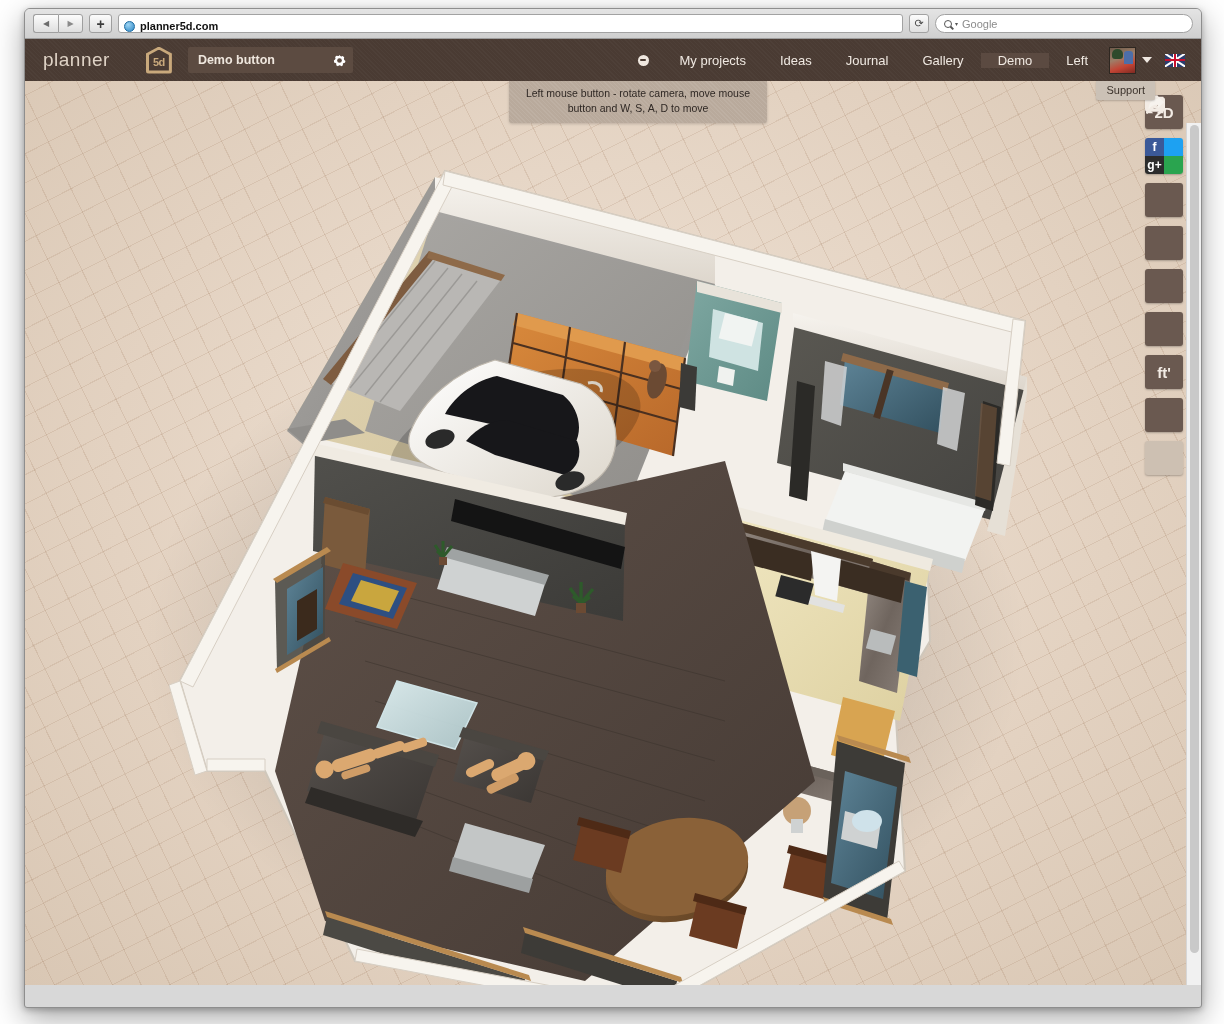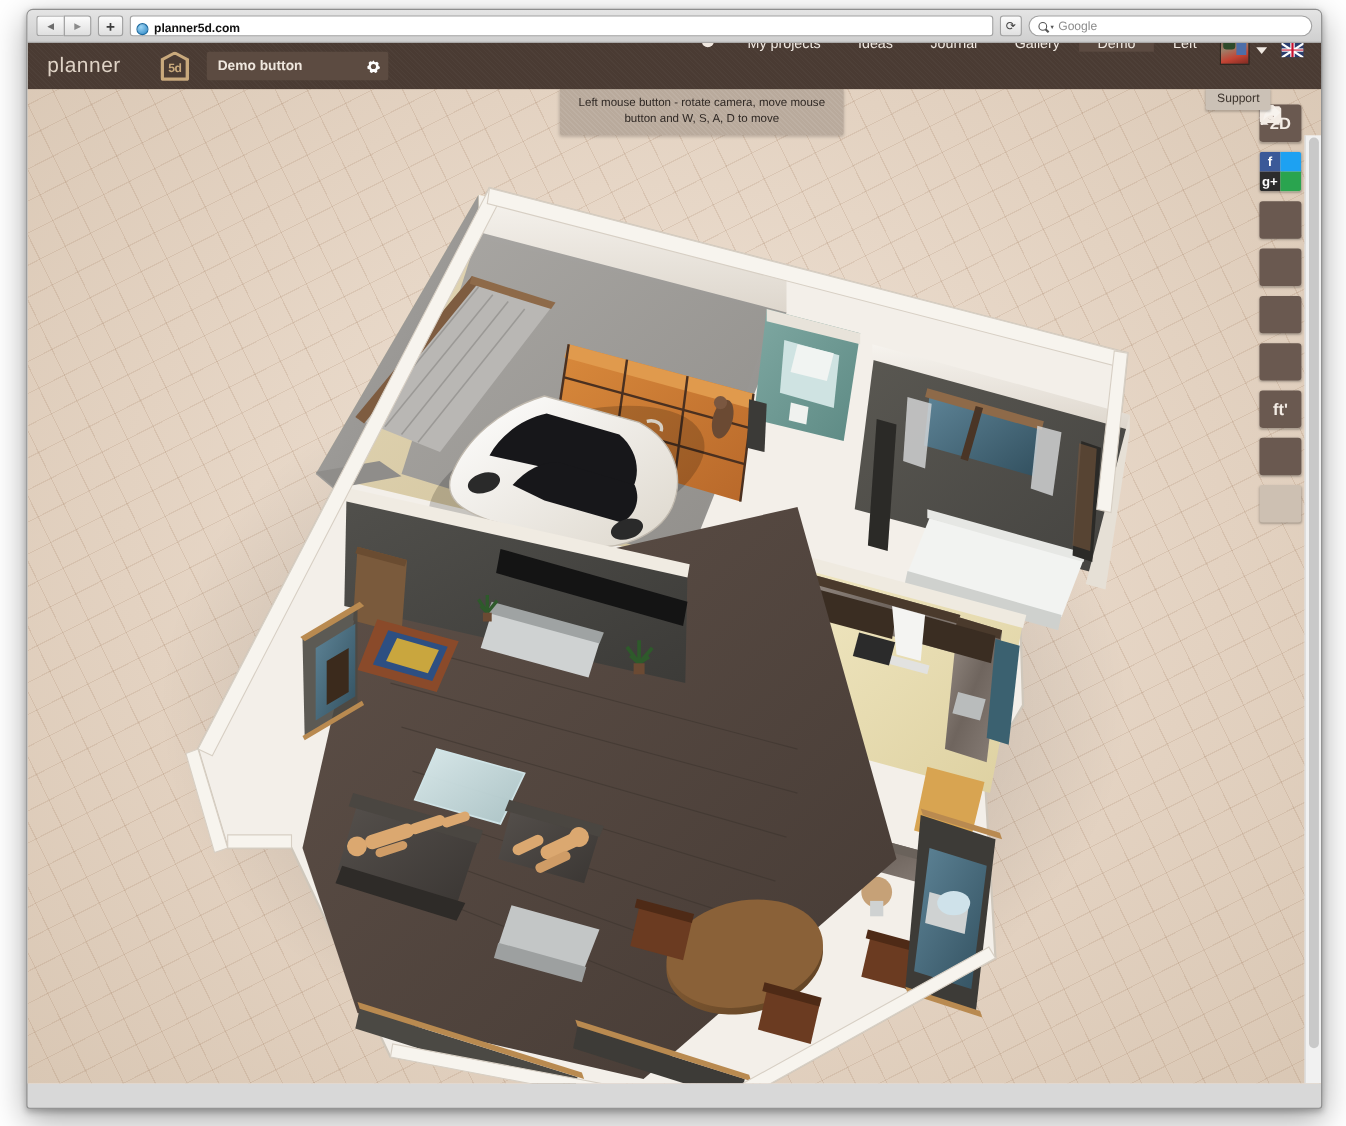--- a/index.html
+++ b/index.html
@@ -145,21 +145,21 @@
     border-radius: 2px;
     display: flex; align-items: center; justify-content: space-between;
     padding: 0 7px 0 10px;
   }
   #project-name { font-size: 12.5px; font-weight: bold; color: #efe7de; }
   .gear {
     width: 13px; height: 13px; position: relative; flex: none;
   }
   .gear svg { display: block; }
 
-  #nav { margin-left: auto; display: flex; align-items: flex-start; height: 56px; }
+  #nav { margin-left: auto; display: flex; align-items: center; height: 56px; }
   .nav-item {
     display: flex; align-items: center; padding: 0 17px;
     font-size: 13px; color: #f0e9e2; white-space: nowrap;
   }
   .nav-item.active { background: #5b4a41; }
   #nav-dot-btn { padding: 0 14px; display: flex; align-items: center; }
   .dot-ico {
     width: 11px; height: 11px; border-radius: 50%;
     background: #efe7df; position: relative;
   }

